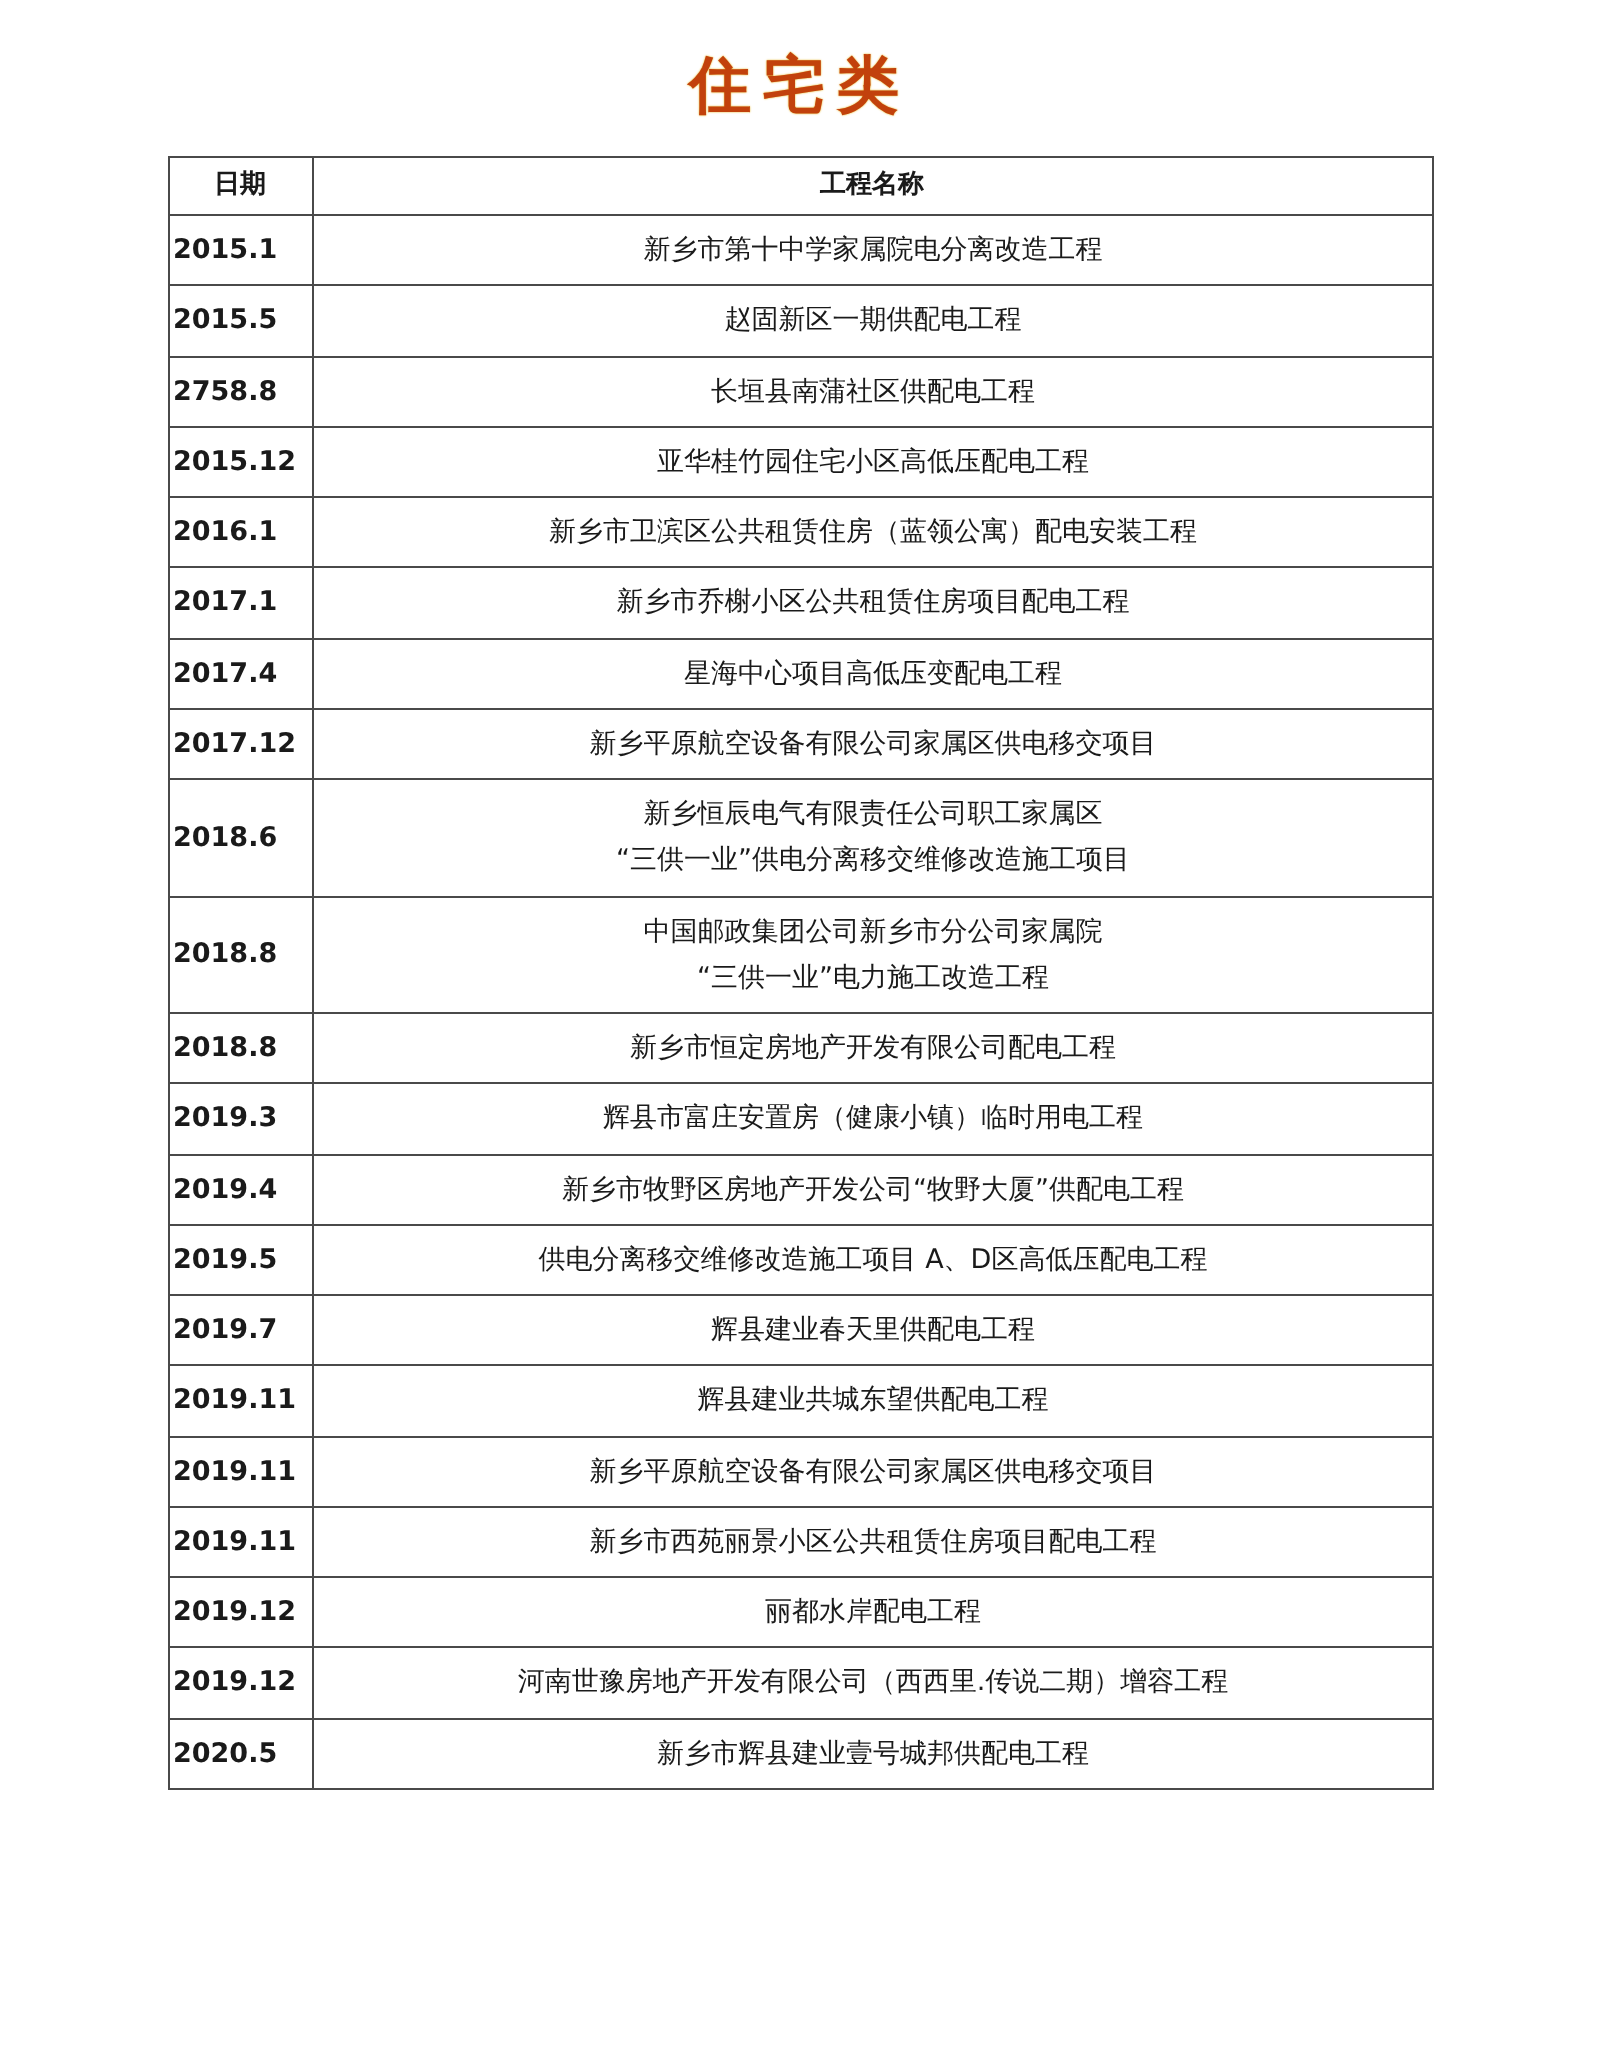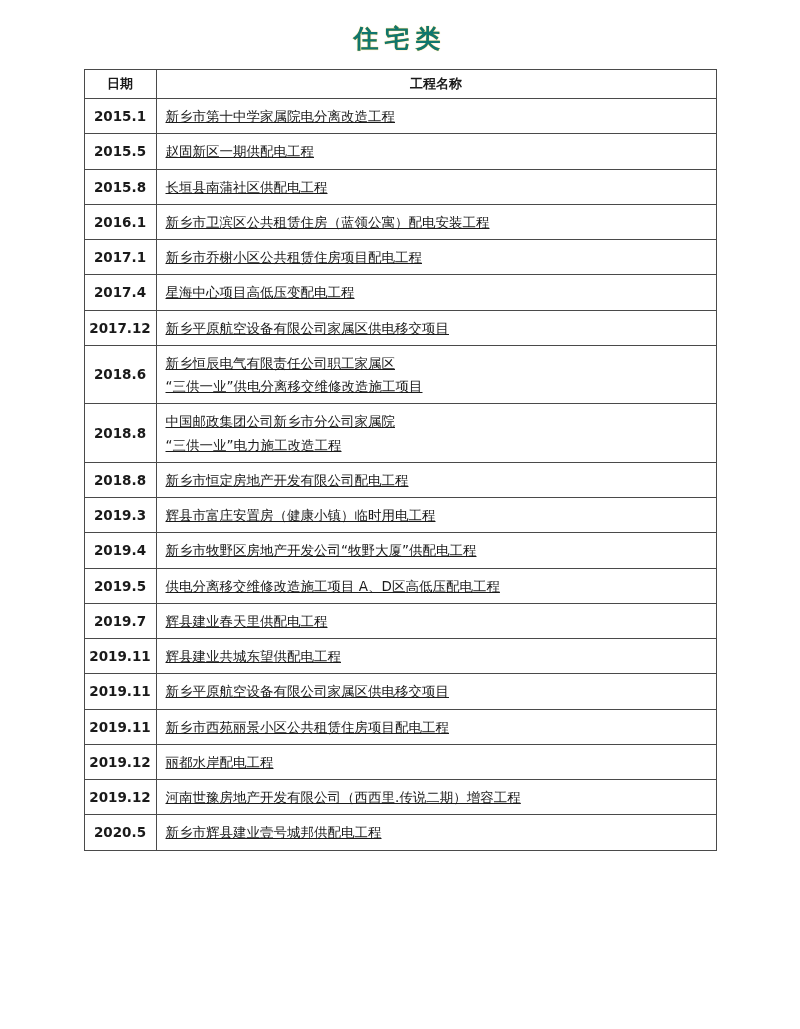--- a/index.html
+++ b/index.html
@@ -17,22 +17,22 @@
   }
   .page {
     width: 800px;
     height: 1029px;
     box-sizing: border-box;
     padding: 0;
     position: relative;
   }
   .doc-title {
     text-align: center;
-    color: #0f766e;
-    font-size: 25px;
+    color: #c2410c;
+    font-size: 31px;
     font-weight: bold;
     letter-spacing: 6px;
     margin: 22px 0 14px 0;
     font-family: "DejaVu Sans", "Liberation Sans", sans-serif;
     text-shadow: 0 0 1px #e0a800;
   }
   table.proj-table {
     border-collapse: collapse;
     margin: 0 auto;
     width: 632px;
@@ -49,31 +49,30 @@
     font-weight: bold;
     text-align: center;
     height: 24px;
     padding: 2px 4px;
     font-size: 13px;
   }
   col.col-date { width: 72px; }
   col.col-name { width: 560px; }
 
   td.date-cell {
-    text-align: center;
+    text-align: left;
     font-weight: bold;
     font-size: 13.5px;
     padding: 7px 2px;
     white-space: nowrap;
   }
   td.name-cell {
-    text-align: left;
+    text-align: center;
     padding: 7px 8px 7px 9px;
     font-size: 13.5px;
-    text-decoration: underline;
   }
   td.name-cell .line {
     display: block;
     white-space: nowrap;
   }
   td.name-cell .line + .line {
     margin-top: 3px;
   }
 </style>
 </head>
@@ -101,23 +100,29 @@
             <span class="line">新乡市第十中学家属院电分离改造工程</span>
           </td>
         </tr>
         <tr>
           <td class="date-cell">2015.5</td>
           <td class="name-cell">
             <span class="line">赵固新区一期供配电工程</span>
           </td>
         </tr>
         <tr>
-          <td class="date-cell">2015.8</td>
+          <td class="date-cell">2758.8</td>
           <td class="name-cell">
             <span class="line">长垣县南蒲社区供配电工程</span>
+          </td>
+        </tr>
+        <tr>
+          <td class="date-cell">2015.12</td>
+          <td class="name-cell">
+            <span class="line">亚华桂竹园住宅小区高低压配电工程</span>
           </td>
         </tr>
         <tr>
           <td class="date-cell">2016.1</td>
           <td class="name-cell">
             <span class="line">新乡市卫滨区公共租赁住房（蓝领公寓）配电安装工程</span>
           </td>
         </tr>
         <tr>
           <td class="date-cell">2017.1</td>

